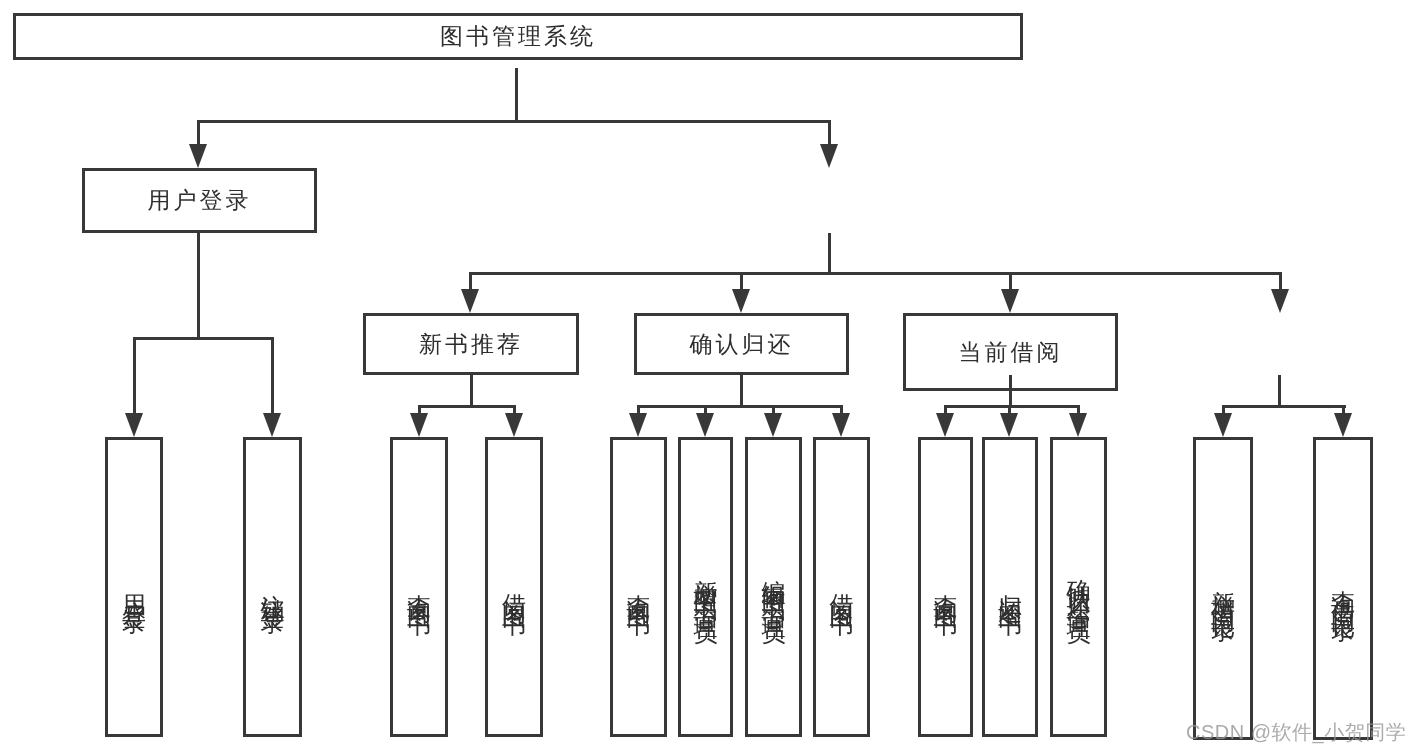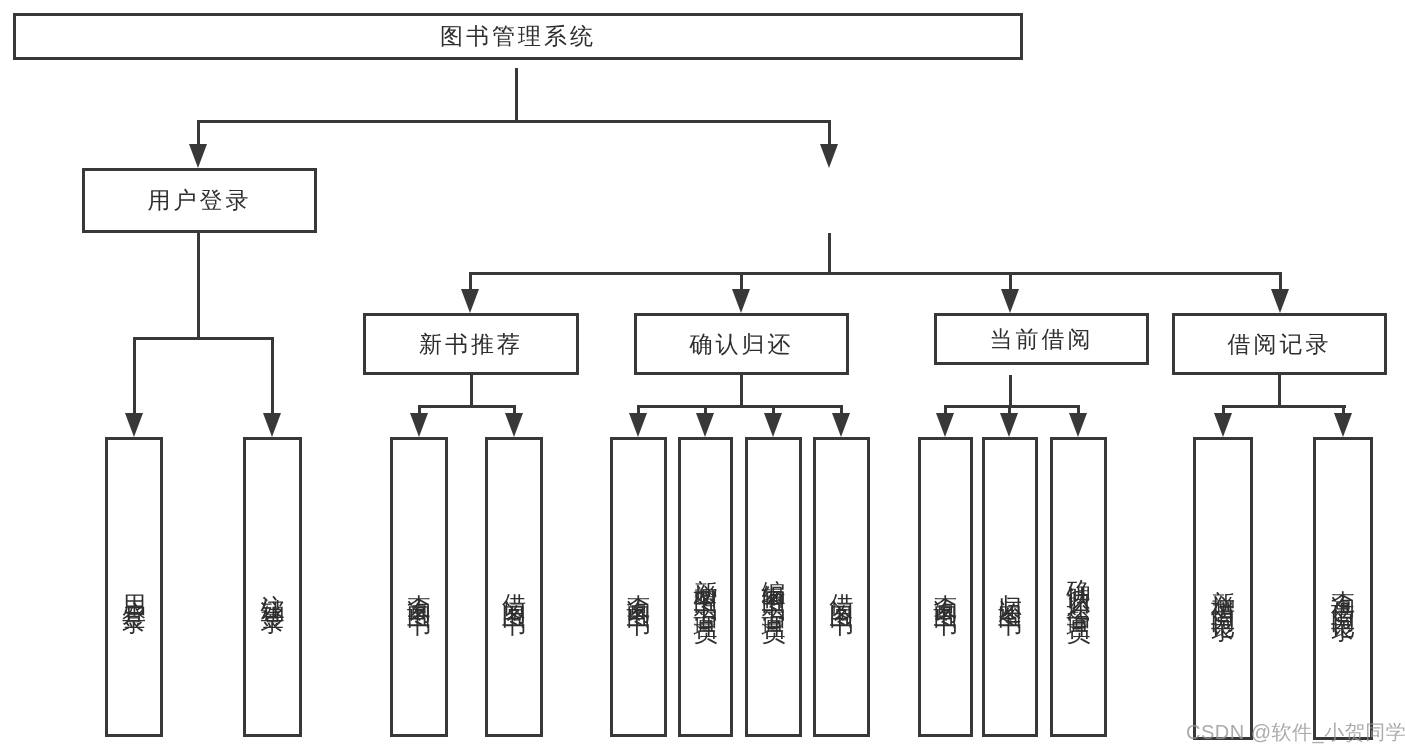--- a/index.html
+++ b/index.html
@@ -69,25 +69,22 @@
   <div class="arrow" style="left:1001px;top:289px"></div>
   <div class="vline" style="left:1279px;top:272px;height:19px"></div>
   <div class="arrow" style="left:1271px;top:289px"></div>
 
   <div class="box hbox" style="left:363px;top:313px;width:216px;height:62px">
     <span>新书推荐</span>
   </div>
   <div class="box hbox" style="left:634px;top:313px;width:215px;height:62px">
     <span>确认归还</span>
   </div>
-  <div class="box hbox" style="left:934px;top:313px;width:215px;height:52px">
+  <div class="box hbox" style="left:903px;top:313px;width:215px;height:78px">
     <span>当前借阅</span>
-  </div>
-  <div class="box hbox" style="left:1172px;top:313px;width:215px;height:62px">
-    <span>借阅记录</span>
   </div>
 
   <div class="vline" style="left:470px;top:375px;height:30px"></div>
   <div class="hline" style="left:418px;top:405px;width:98px"></div>
   <div class="vline" style="left:418px;top:405px;height:10px"></div>
   <div class="arrow" style="left:410px;top:413px"></div>
   <div class="vline" style="left:513px;top:405px;height:10px"></div>
   <div class="arrow" style="left:505px;top:413px"></div>
 
   <div class="vline" style="left:740px;top:375px;height:30px"></div>

